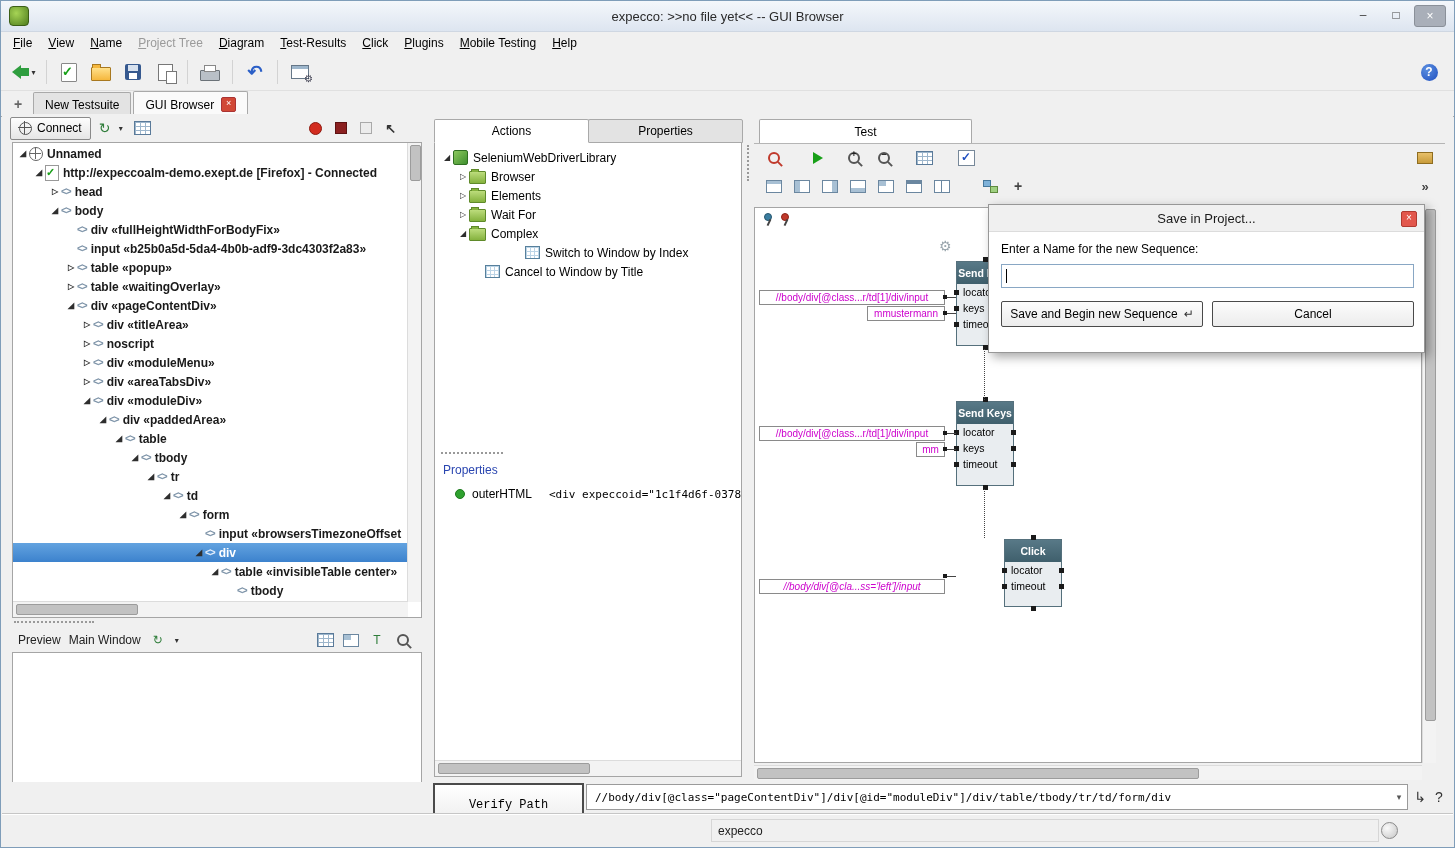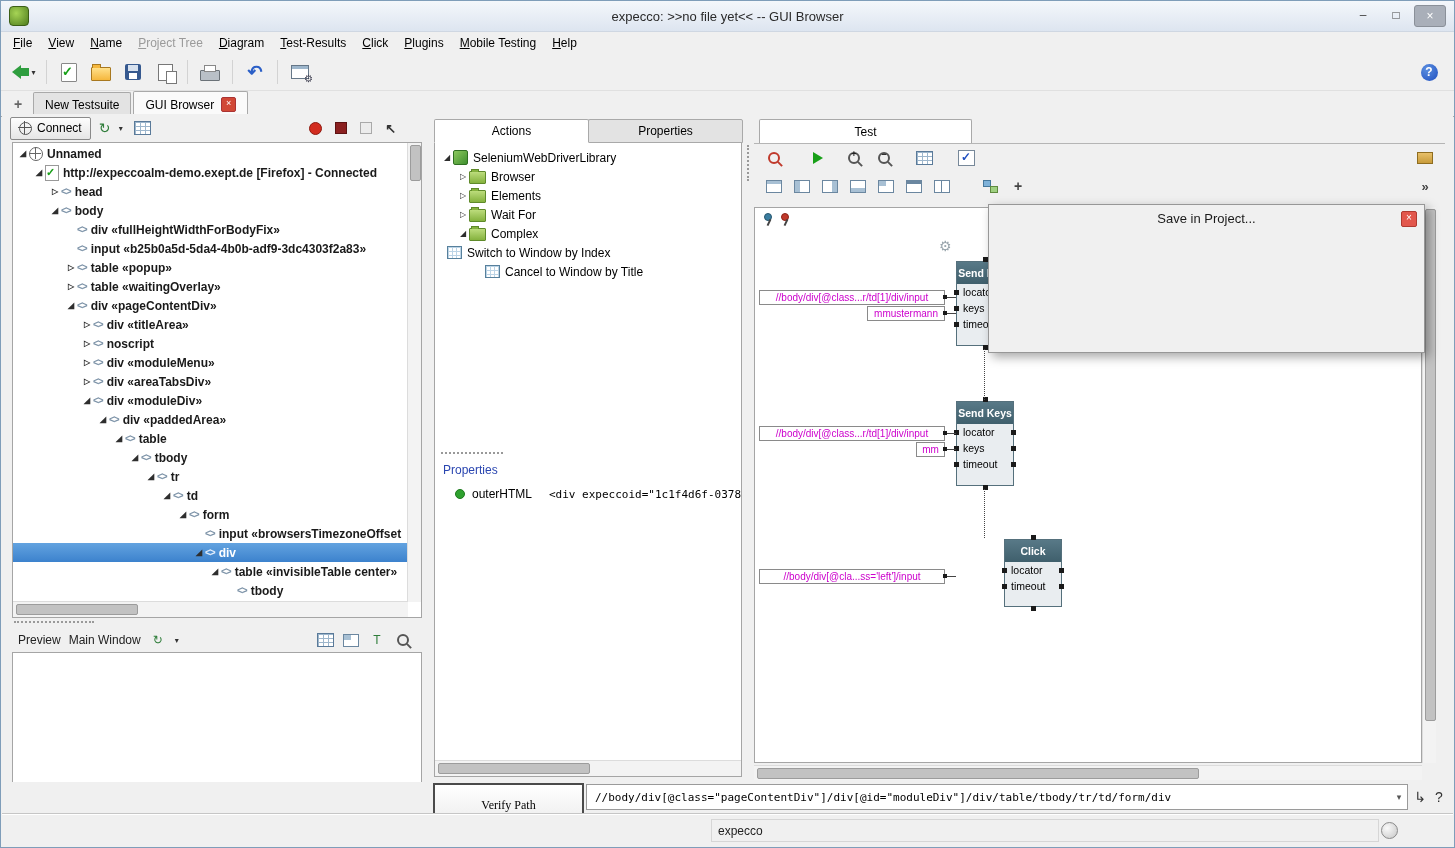--- a/index.html
+++ b/index.html
@@ -213,21 +213,21 @@
              padding:0 5px;font-family:inherit}
   .caret{position:absolute;left:5px;top:5px;width:1px;height:14px;background:#000}
   .dlg-buttons{display:flex;gap:9px;margin-top:13px}
   .dlg-btn{flex:1;height:26px;background:linear-gradient(#fcfcfc,#ececec);border:1px solid #4a4a4a;font-size:12px;
            font-family:inherit;display:flex;align-items:center;justify-content:center;gap:6px;border-radius:2px}
   .ret{font-size:12px;color:#333}
 
   
   .bottombar{position:absolute;left:1px;right:1px;top:781px;height:31px;background:#f0f0f0}
   .verify{position:absolute;left:431px;top:1px;width:151px;height:44px;background:linear-gradient(#ffffff,#ececec);
-          border:2px solid #4a4a4a;font-size:12px;display:flex;align-items:center;justify-content:center;font-family:Liberation Serif, serif;box-sizing:border-box}
+          border:2px solid #4a4a4a;font-size:12px;display:flex;align-items:center;justify-content:center;font-family:Liberation Mono, monospace;box-sizing:border-box}
   .pathfield{position:absolute;left:584px;top:2px;width:822px;height:26px;background:#fff;border:1px solid #9a9a9a;
              display:flex;align-items:center;box-sizing:border-box}
   .pathtext{flex:1;font-family:"DejaVu Sans Mono",monospace;font-size:11px;padding-left:8px;white-space:nowrap;overflow:hidden}
   .pathdrop{width:16px;font-size:9px;color:#555;text-align:center}
   .pico{position:absolute;top:4px;width:18px;height:22px;font-size:14px;color:#333;display:flex;align-items:center;justify-content:center}
   .pico.a{left:1409px}
   .pico.b{left:1428px}
   .statusbar{position:absolute;left:1px;right:1px;top:812px;height:33px;background:#f0f0f0;border-top:1px solid #c6c6c6;
              box-shadow:inset 0 1px 0 #fff}
   .statuspanel{position:absolute;left:709px;right:74px;top:5px;height:21px;border:1px solid #d6d6d6;
@@ -513,21 +513,21 @@
             <div class="arow" style="padding-left: 22px;">
               <span class="arr">▷</span>
               <span class="ico-folder"></span>
               <span>Wait For</span>
             </div>
             <div class="arow" style="padding-left: 22px;">
               <span class="arr">◢</span>
               <span class="ico-folder"></span>
               <span>Complex</span>
             </div>
-            <div class="arow" style="">
+            <div class="arow" style="padding-left: 38px; margin-left: 40px;">
               <span class="arr"></span>
               <span class="ico-sheet"></span>
               <span>Switch to Window by Index</span>
             </div>
             <div class="arow" style="padding-left: 38px;">
               <span class="arr"></span>
               <span class="ico-sheet"></span>
               <span>Cancel to Window by Title</span>
             </div>
           </div>
@@ -659,39 +659,53 @@
             <div class="blk-h">Click</div>
             <div class="blk-r">locator</div>
             <span class="pin" style="left: -3px; top: 28px;"></span>
             <span class="pin" style="right: -3px; top: 28px;"></span>
             <div class="blk-r">timeout</div>
             <span class="pin" style="left: -3px; top: 44px;"></span>
             <span class="pin" style="right: -3px; top: 44px;"></span>
             <span class="pin" style="left: 26px; top: -5px;"></span>
             <span class="pin" style="left: 26px; bottom: -5px;"></span>
           </div>
-          <div class="vbox" style="left: 4px; top: 361px; width: 186px;">//body/div[@cla...ss='left']/input</div>
+          <div class="vbox" style="left: 4px; top: 371px; width: 186px; font-style: italic;">//body/div[@cla...ss='left']/input</div>
           <div class="vline" style="left: 190px; top: 368px; width: 11px;"></div>
           <span class="pin sm" style="left: 188px; top: 366px;"></span>
           <div class="conn" style="left: 229px; top: 141px; height: 51px;"></div>
           <div class="conn" style="left: 229px; top: 281px; height: 49px;"></div>
         </div>
       <div class="vscroll cvs">
           <div class="vthumb" style="top:2px;height:510px"></div>
         </div>
       <div class="hscroll chs">
           <div class="hthumb" style="left:3px;width:440px"></div>
         </div>
     </div>
 
     <div class="dialog">
       <div class="dlg-title">
         <span>Save in Project...</span>
         <span class="dlg-close">×</span>
       </div>
+      <div class="dlg-body">
+        <div class="dlg-prompt">Enter a Name for the new Sequence:</div>
+        <div class="dlg-input-wrap">
+          <input class="dlg-input" value="" style="">
+          <span class="caret"></span>
+        </div>
+        <div class="dlg-buttons">
+          <button class="dlg-btn">
+            <span>Save and Begin new Sequence</span>
+            <span class="ret">↵</span>
+          </button>
+          <button class="dlg-btn">Cancel</button>
+        </div>
+      </div>
     </div>
 
   </div>
 
   <div class="bottombar">
     <button class="verify">Verify Path</button>
     <div class="pathfield">
       <span class="pathtext">//body/div[@class="pageContentDiv"]/div[@id="moduleDiv"]/div/table/tbody/tr/td/form/div</span>
       <span class="pathdrop">▾</span>
     </div>

